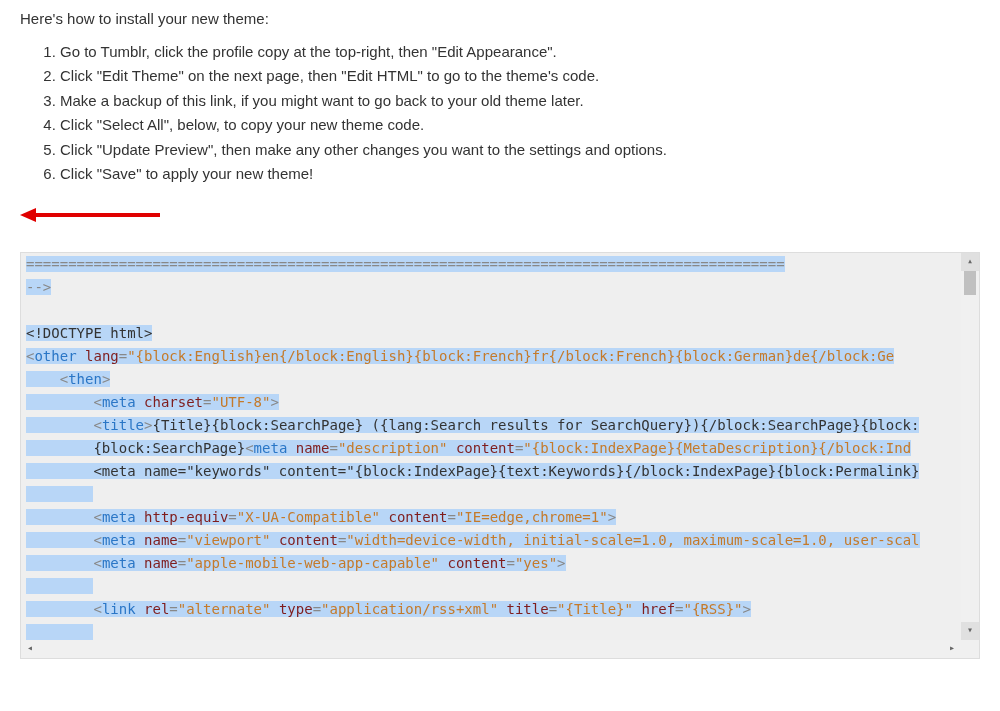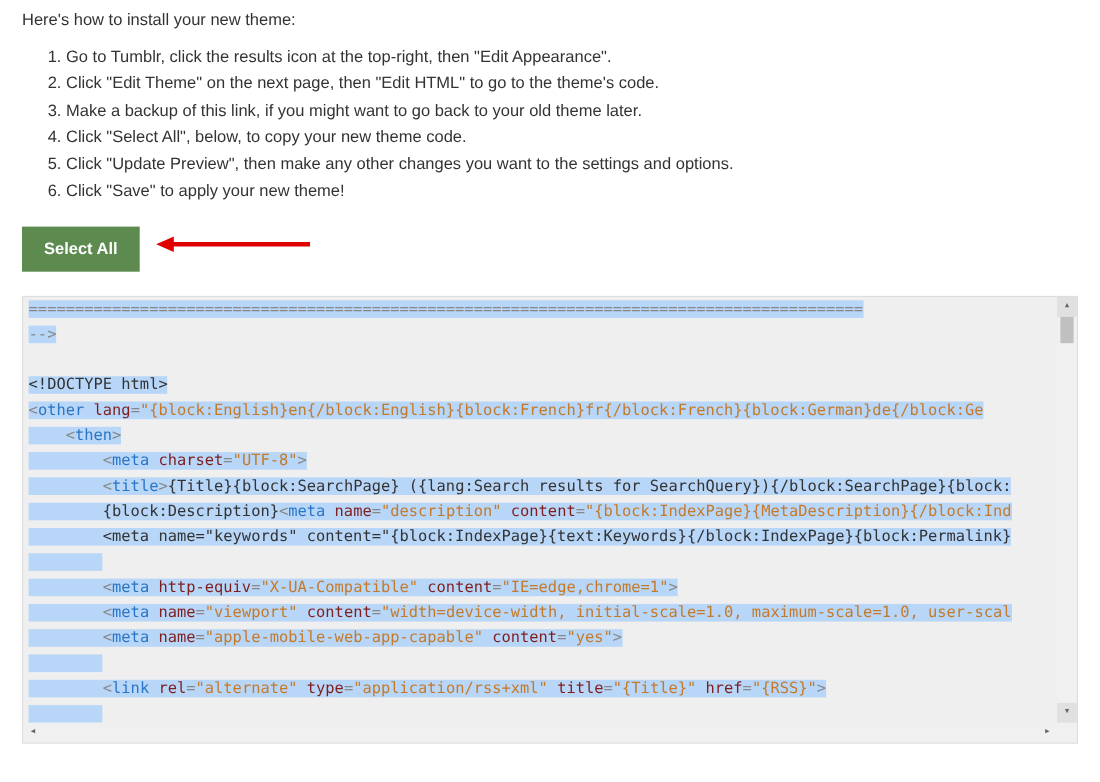--- a/index.html
+++ b/index.html
@@ -117,49 +117,48 @@
 }
 .hscrollbar .left { left: 0; }
 .hscrollbar .right { right: 0; }
 </style>
 </head>
 <body>
 
 <p class="intro">Here's how to install your new theme:</p>
 
 <ol class="steps">
-  <li>Go to Tumblr, click the results icon at the top-right, then "Edit Appearance".</li>
+  <li>Go to Tumblr, click the profile copy at the top-right, then "Edit Appearance".</li>
   <li>Click "Edit Theme" on the next page, then "Edit HTML" to go to the theme's code.</li>
   <li>Make a backup of this link, if you might want to go back to your old theme later.</li>
   <li>Click "Select All", below, to copy your new theme code.</li>
   <li>Click "Update Preview", then make any other changes you want to the settings and options.</li>
   <li>Click "Save" to apply your new theme!</li>
 </ol>
 
 <div class="button-row">
-  <button class="select-btn">Select All</button>
   <span class="arrow">
     <svg width="140" height="18" viewBox="0 0 140 18">
       <line x1="140" y1="9" x2="12" y2="9" stroke="#e00000" stroke-width="4"></line>
       <polygon points="0,9 16,2 16,16" fill="#e00000"></polygon>
     </svg>
   </span>
 </div>
 
 <div class="code-container">
   <div class="code-scroll">
 <pre><span class="hl t-comm">==========================================================================================</span>
 <span class="hl t-comm">--&gt;</span>
 
 <span class="hl">&lt;!DOCTYPE html&gt;</span>
 <span class="hl"><span class="t-punct">&lt;</span><span class="t-tag">other</span><span class="t-attr"> lang</span><span class="t-punct">=</span><span class="t-str">"{block:English}en{/block:English}{block:French}fr{/block:French}{block:German}de{/block:Ge</span></span>
 <span class="hl">    <span class="t-punct">&lt;</span><span class="t-tag">then</span><span class="t-punct">&gt;</span></span>
 <span class="hl">        <span class="t-punct">&lt;</span><span class="t-tag">meta</span><span class="t-attr"> charset</span><span class="t-punct">=</span><span class="t-str">"UTF-8"</span><span class="t-punct">&gt;</span></span>
 <span class="hl">        <span class="t-punct">&lt;</span><span class="t-tag">title</span><span class="t-punct">&gt;</span><span>{Title}{block:SearchPage} ({lang:Search results for SearchQuery}){/block:SearchPage}{block:</span></span>
-<span class="hl">        <span>{block:Description}</span><span class="t-punct">&lt;</span><span class="t-tag">meta</span><span class="t-attr"> name</span><span class="t-punct">=</span><span class="t-str">"description"</span><span class="t-attr"> content</span><span class="t-punct">=</span><span class="t-str">"{block:IndexPage}{MetaDescription}{/block:Ind</span></span>
+<span class="hl">        <span>{block:SearchPage}</span><span class="t-punct">&lt;</span><span class="t-tag">meta</span><span class="t-attr"> name</span><span class="t-punct">=</span><span class="t-str">"description"</span><span class="t-attr"> content</span><span class="t-punct">=</span><span class="t-str">"{block:IndexPage}{MetaDescription}{/block:Ind</span></span>
 <span class="hl">        <span>&lt;meta name="keywords" content="{block:IndexPage}{text:Keywords}{/block:IndexPage}{block:Permalink}</span></span>
 <span class="hl">        </span>
 <span class="hl">        <span class="t-punct">&lt;</span><span class="t-tag">meta</span><span class="t-attr"> http-equiv</span><span class="t-punct">=</span><span class="t-str">"X-UA-Compatible"</span><span class="t-attr"> content</span><span class="t-punct">=</span><span class="t-str">"IE=edge,chrome=1"</span><span class="t-punct">&gt;</span></span>
 <span class="hl">        <span class="t-punct">&lt;</span><span class="t-tag">meta</span><span class="t-attr"> name</span><span class="t-punct">=</span><span class="t-str">"viewport"</span><span class="t-attr"> content</span><span class="t-punct">=</span><span class="t-str">"width=device-width, initial-scale=1.0, maximum-scale=1.0, user-scal</span></span>
 <span class="hl">        <span class="t-punct">&lt;</span><span class="t-tag">meta</span><span class="t-attr"> name</span><span class="t-punct">=</span><span class="t-str">"apple-mobile-web-app-capable"</span><span class="t-attr"> content</span><span class="t-punct">=</span><span class="t-str">"yes"</span><span class="t-punct">&gt;</span></span>
 <span class="hl">        </span>
 <span class="hl">        <span class="t-punct">&lt;</span><span class="t-tag">link</span><span class="t-attr"> rel</span><span class="t-punct">=</span><span class="t-str">"alternate"</span><span class="t-attr"> type</span><span class="t-punct">=</span><span class="t-str">"application/rss+xml"</span><span class="t-attr"> title</span><span class="t-punct">=</span><span class="t-str">"{Title}"</span><span class="t-attr"> href</span><span class="t-punct">=</span><span class="t-str">"{RSS}"</span><span class="t-punct">&gt;</span></span>
 <span class="hl">        </span>
 </pre>
   </div>

